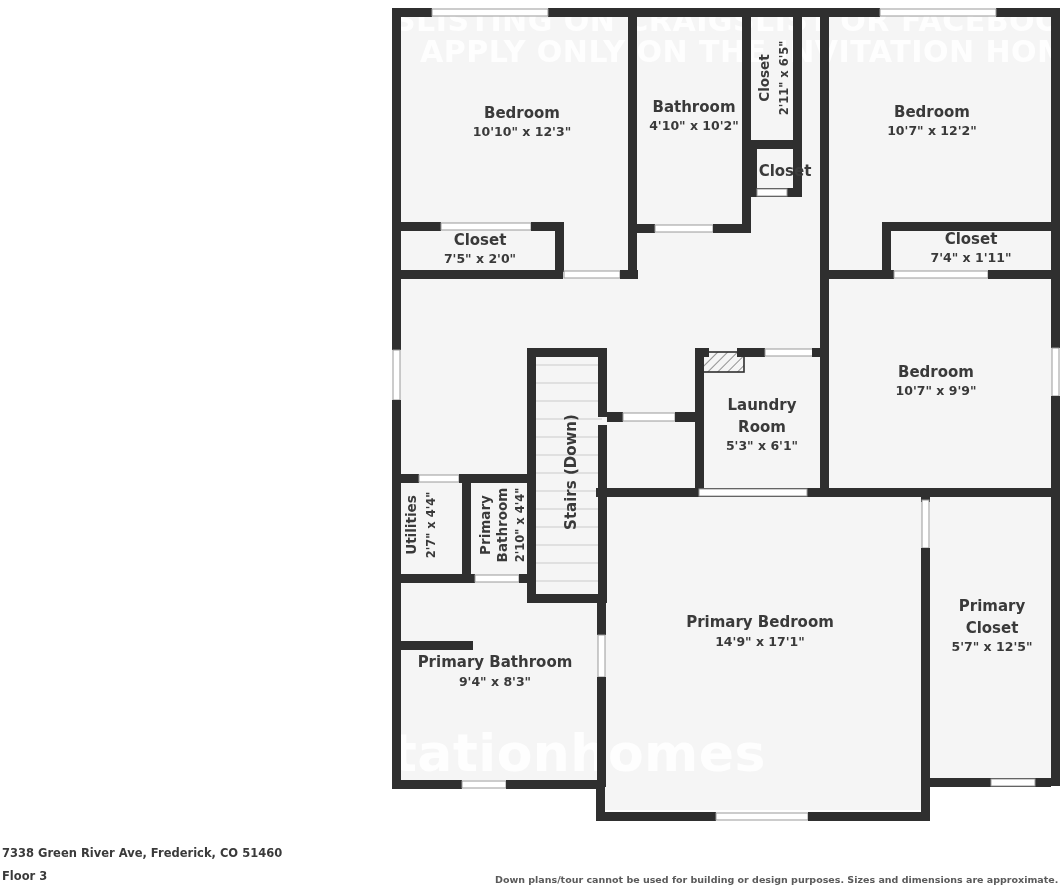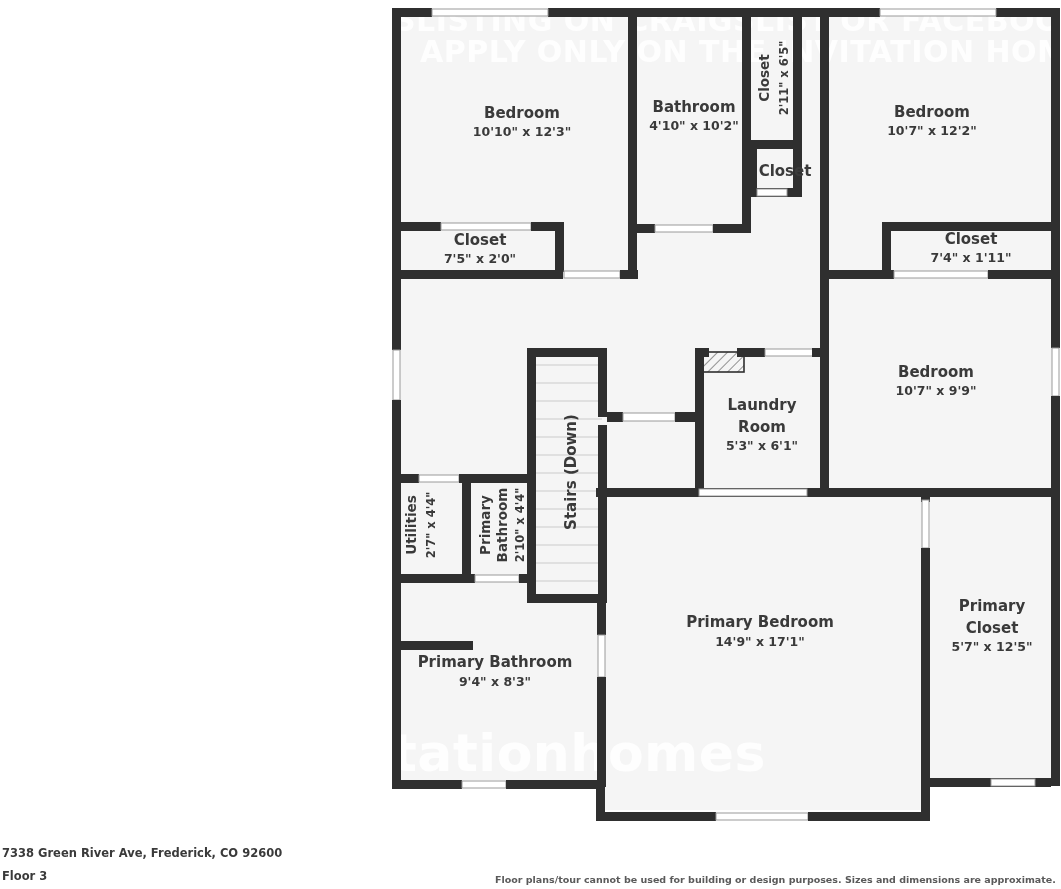--- a/index.html
+++ b/index.html
@@ -319,15 +319,15 @@
     <text class="room-name" x="992" y="606">Primary</text>
     <text class="room-name" x="992" y="628">Closet</text>
     <text class="room-dims" x="992" y="647">5'7" x 12'5"</text>
 
     <text class="room-name" x="495" y="662">Primary Bathroom</text>
     <text class="room-dims" x="495" y="682">9'4" x 8'3"</text>
 
   </g>
 </svg>
 
-<div class="footer-text" id="address-line">7338 Green River Ave, Frederick, CO 92600</div>
+<div class="footer-text" id="address-line">7338 Green River Ave, Frederick, CO 51460</div>
 <div class="footer-text" id="floor-line">Floor 3</div>
-<div class="footer-text" id="disclaimer-line">Floor plans/tour cannot be used for building or design purposes. Sizes and dimensions are approximate.</div>
+<div class="footer-text" id="disclaimer-line">Down plans/tour cannot be used for building or design purposes. Sizes and dimensions are approximate.</div>
 
 </body></html>

